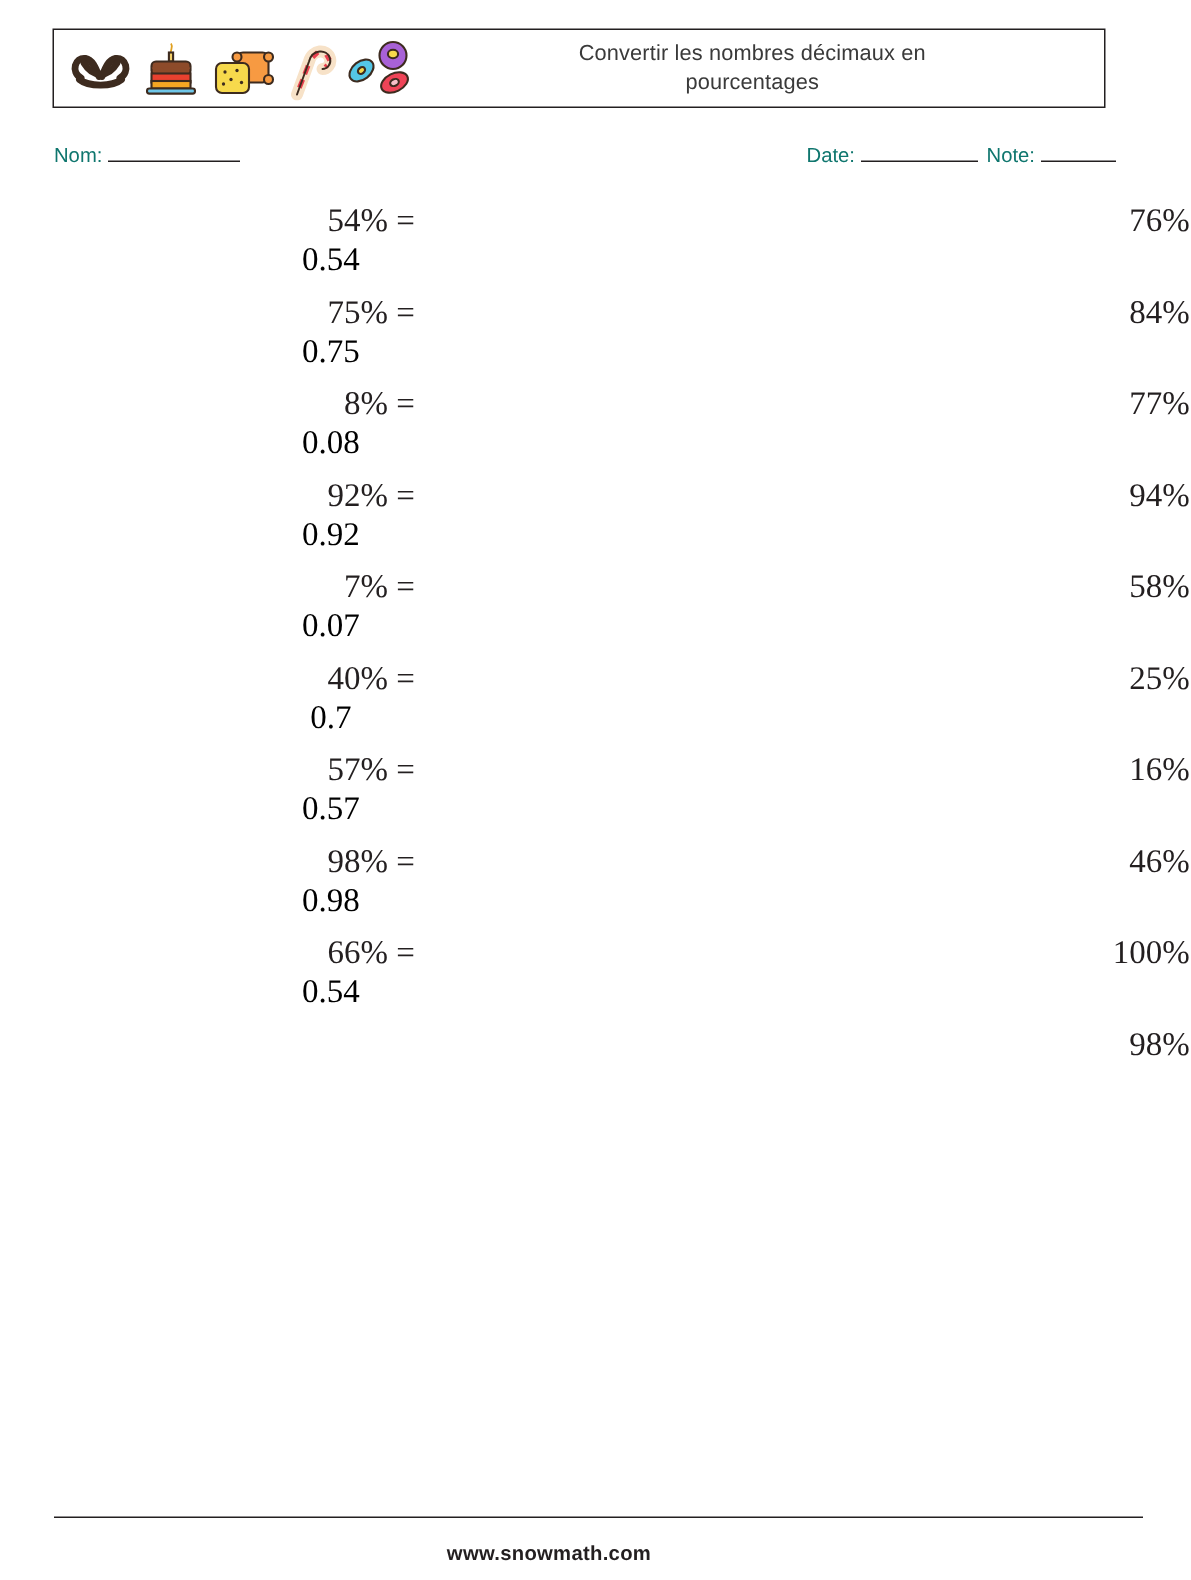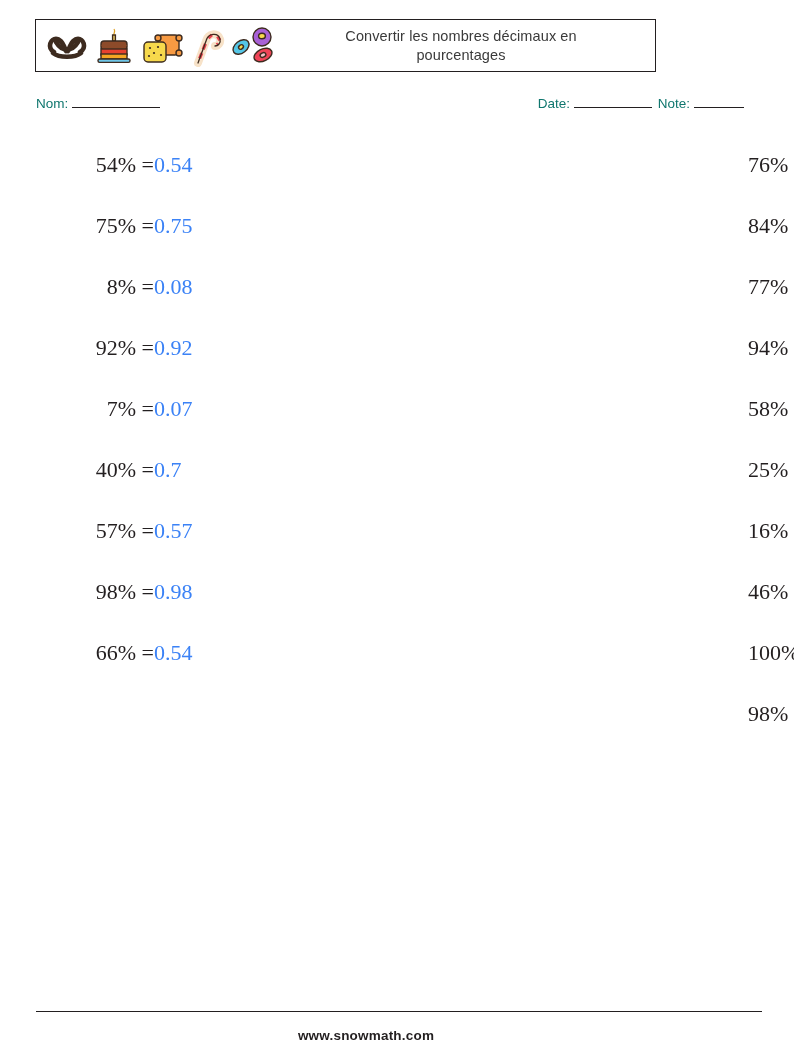--- a/index.html
+++ b/index.html
@@ -14,21 +14,21 @@
     font-family: "Liberation Sans", sans-serif;
     color: #231f20;
     overflow: hidden;
   }
 
   
   .header-box {
     position: absolute;
     left: 35px;
     top: 19px;
-    width: 621px;
+    width: 702px;
     height: 53px;
     border: 1px solid #231f20;
     box-sizing: border-box;
     display: flex;
     align-items: stretch;
   }
   .icon-strip {
     width: 245px;
     display: flex;
     align-items: center;
@@ -104,31 +104,32 @@
   .col-left  { padding-left: 0px; }
   .col-right { padding-left: 0px; }
 
   .problem {
     height: 61px;
     display: flex;
     align-items: center;
     font-family: "Liberation Serif", serif;
     font-size: 22px;
     color: #231f20;
+    flex-direction: column;
   }
   .col-left .problem  { padding-left: 6px; }
   .col-right .problem { padding-left: 349px; }
 
   .q-part {
     width: 112px;
     text-align: right;
     white-space: nowrap;
   }
   .ans {
-    color: #3b82f6;
+    color: #000000;
     white-space: nowrap;
   }
 
   
   .footer-rule {
     position: absolute;
     left: 36px;
     top: 1011px;
     width: 726px;
     height: 0;

